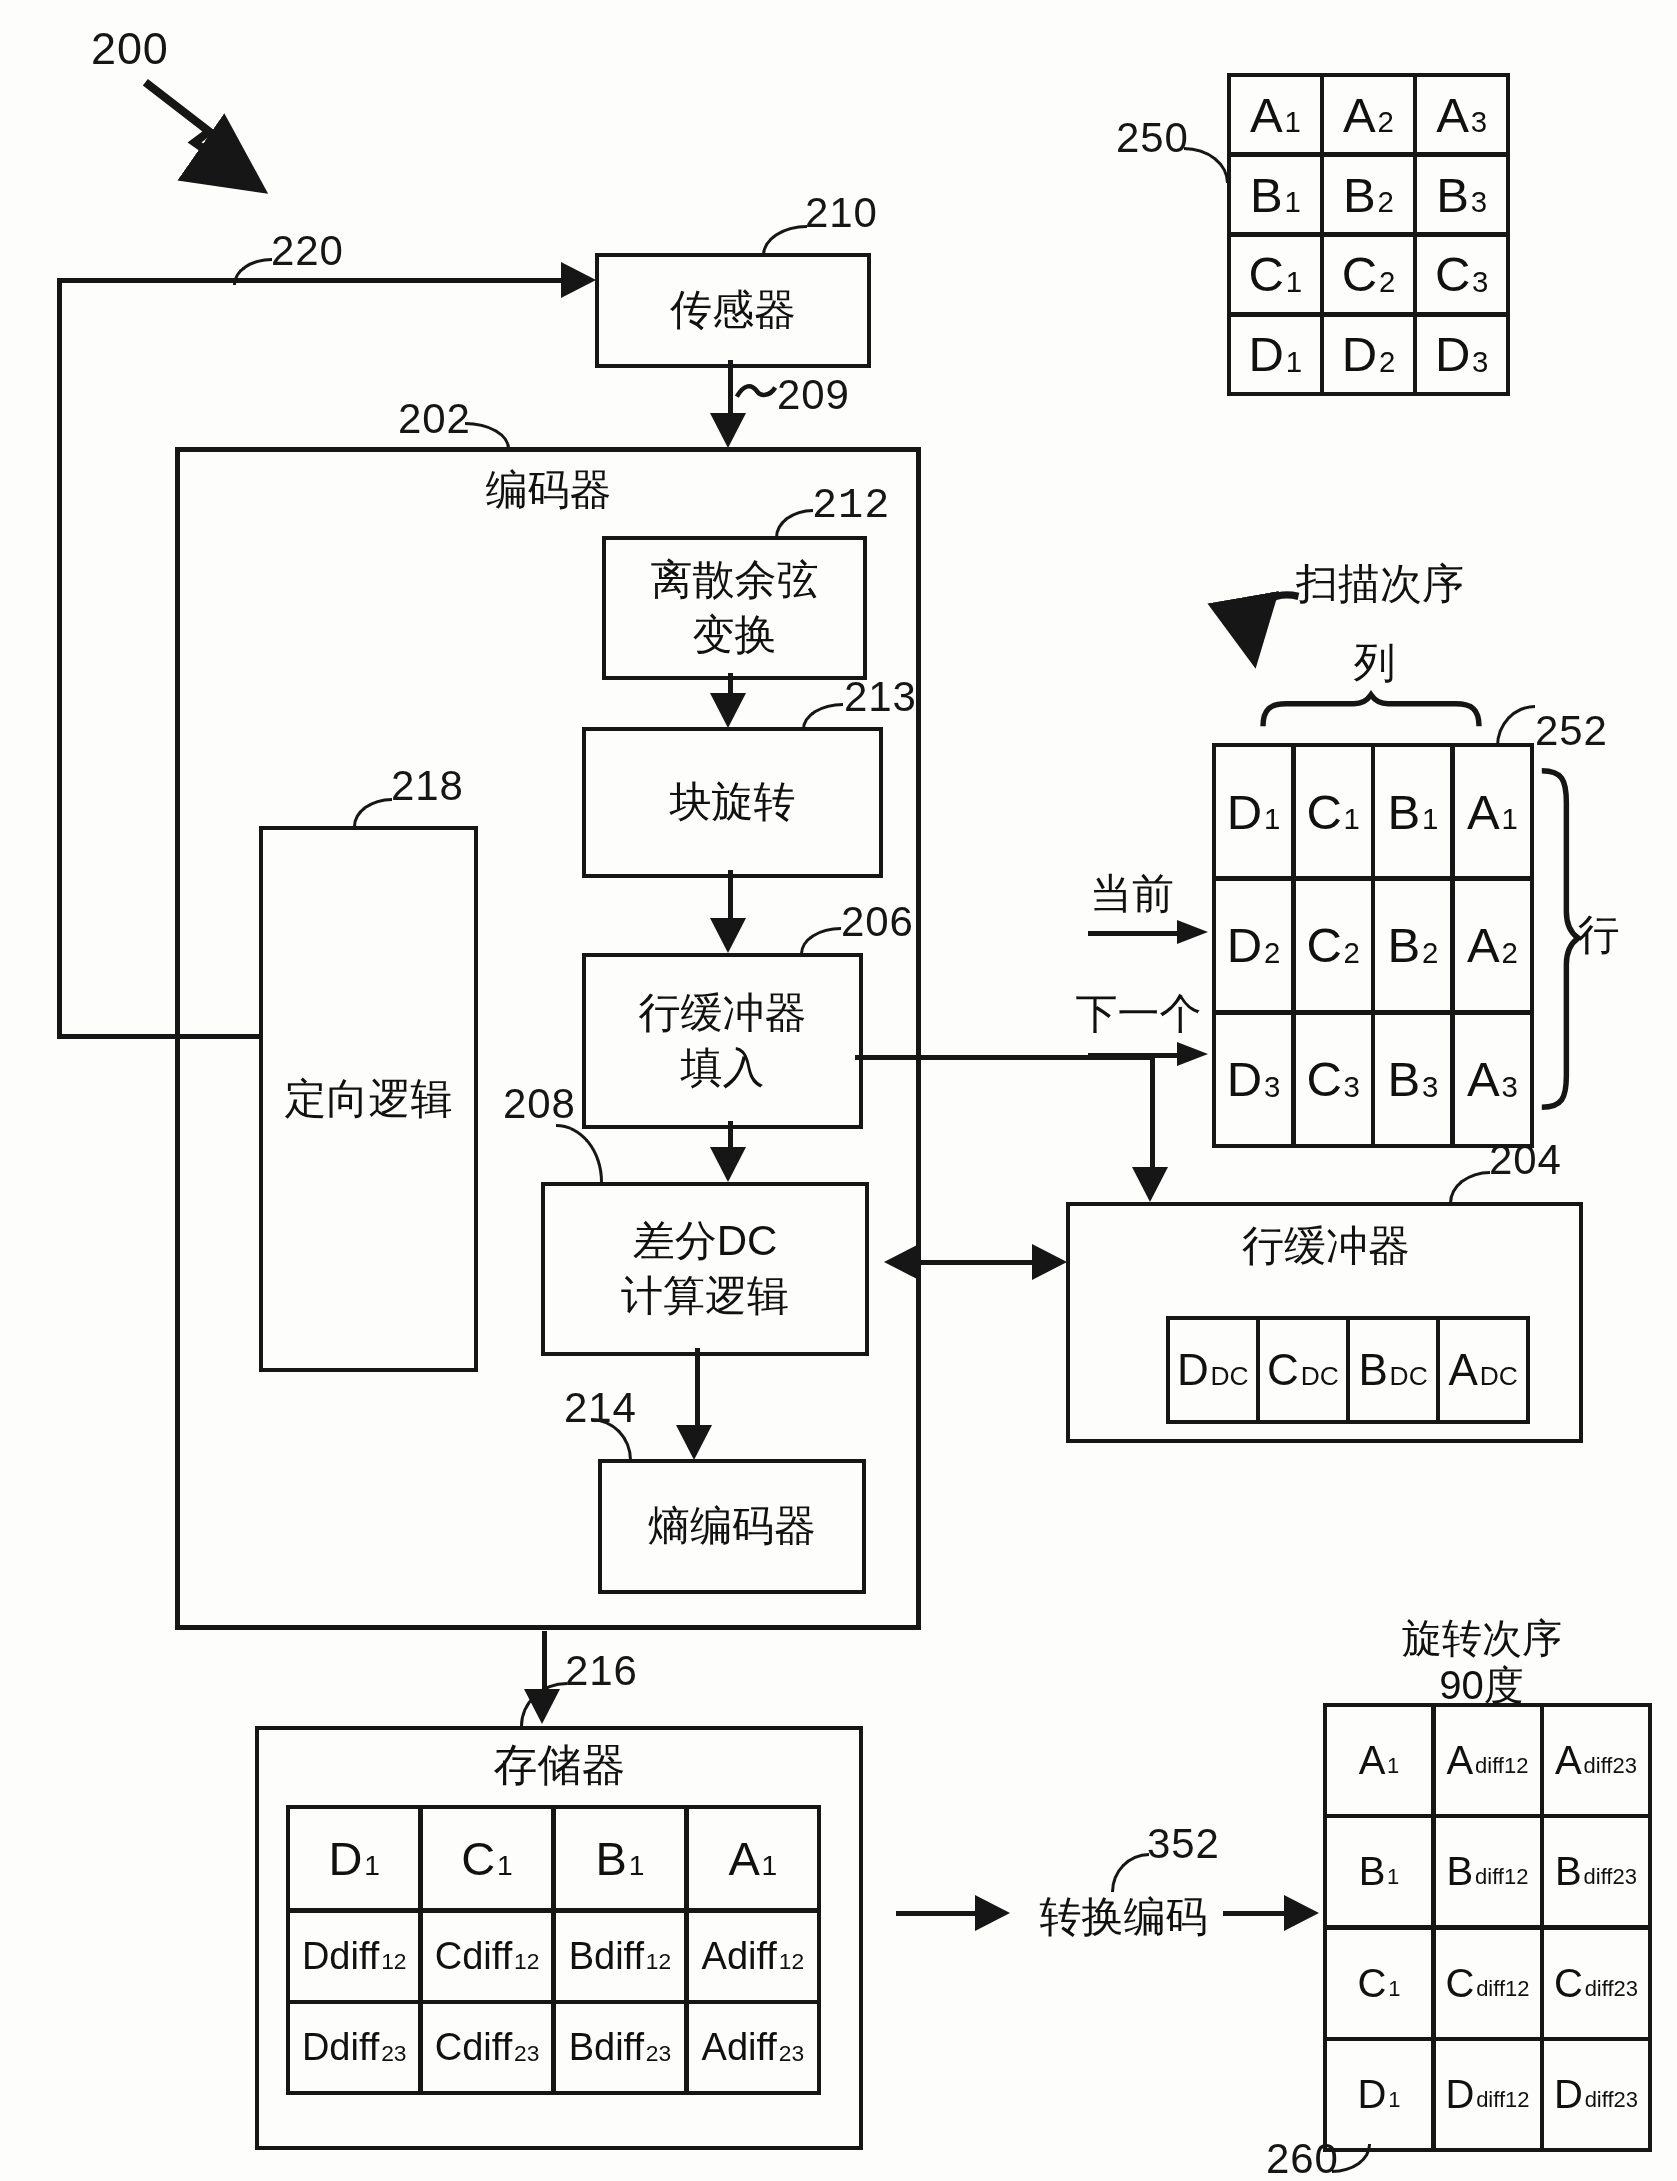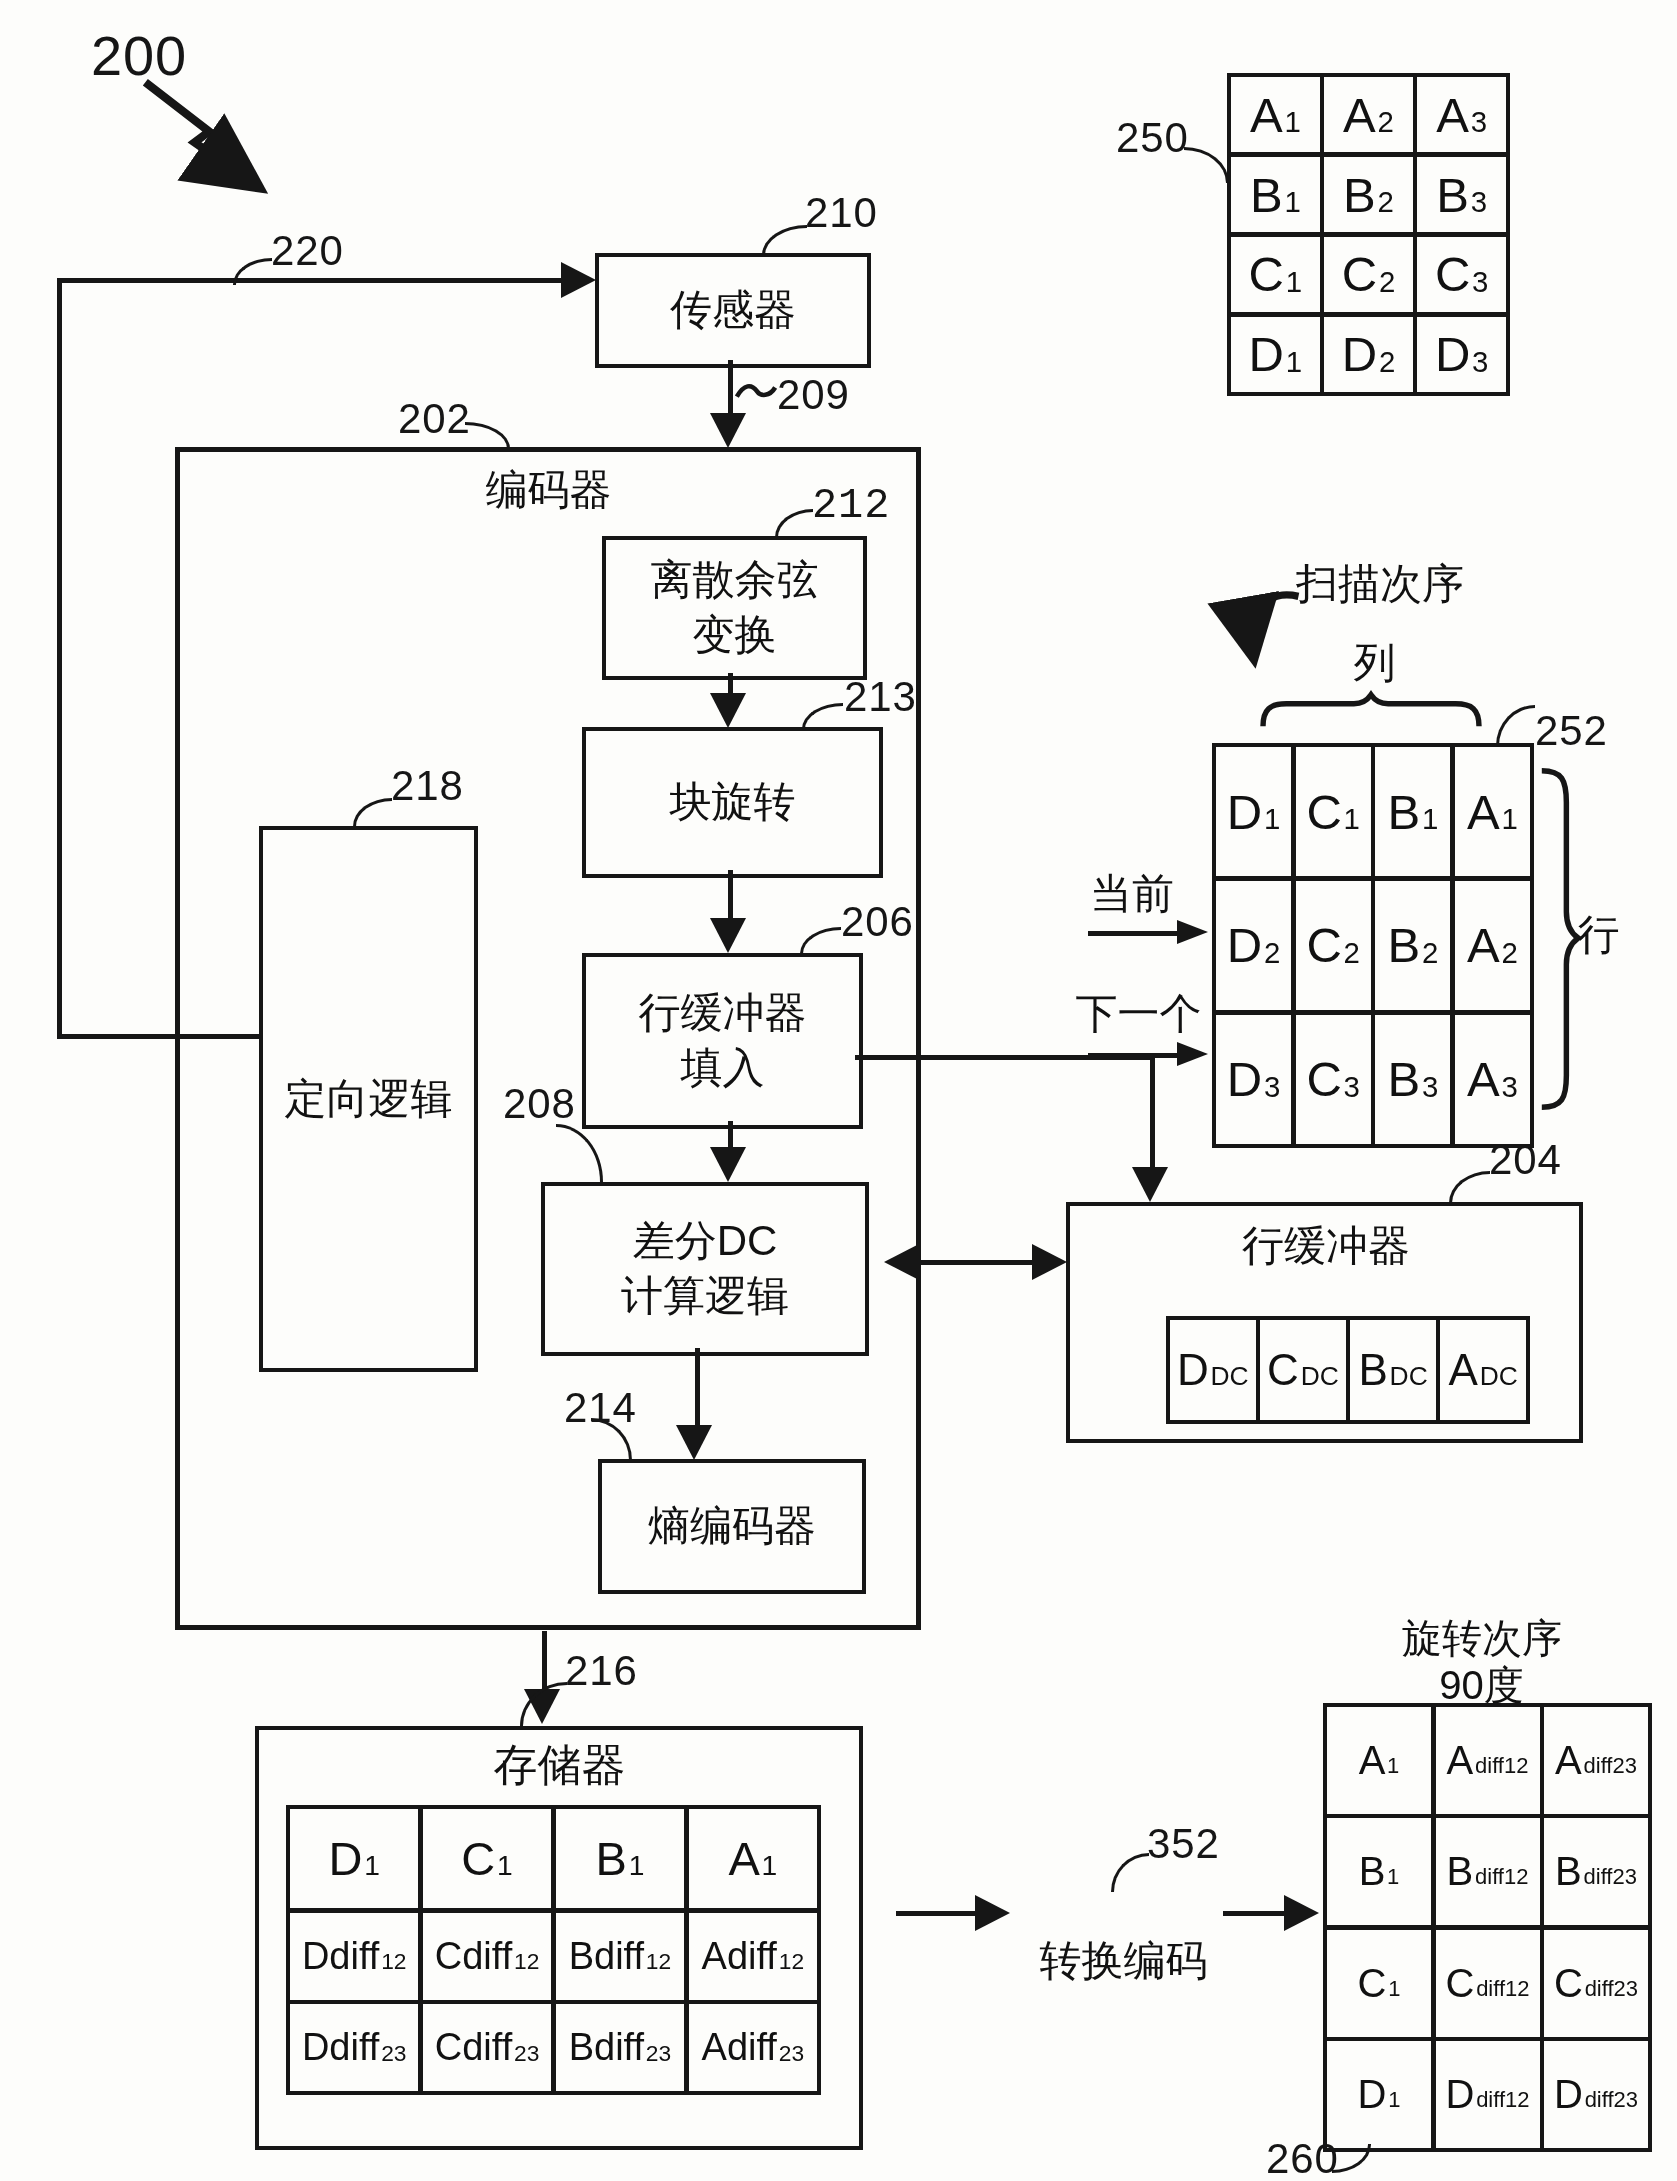--- a/index.html
+++ b/index.html
@@ -41,21 +41,21 @@
   #gdc{left:1166px;top:1316px;width:356px;height:100px;grid-template-columns:repeat(4,1fr);}
   #gdc .cell{font-size:44px;}
   svg{position:absolute;overflow:visible;}
   .ann{position:absolute;font-size:42px;color:#111;text-align:center;}
 </style>
 </head>
 <body>
 
 <div id="page">
 
-  <div class="ref" style="left:91px;top:23px;font-size:56px;">200</div>
+  <div class="ref" style="left:91px;top:23px;font-size:45px;">200</div>
   <svg style="left:138px;top:75px;" width="155" height="123" viewBox="0 0 170 135">
     <defs>
         <marker id="mz" markerWidth="12" markerHeight="12" refX="8" refY="5" orient="auto">
           <path d="M0,0 L10,5 L0,10 z" fill="#161616"></path>
         </marker>
       </defs>
     <path d="M8,8 L78,62 L62,74 L128,120" fill="none" stroke="#161616" stroke-width="9" marker-end="url(#mz)"></path>
   </svg>
 
   <div class="hl" style="left:57px;top:278px;width:505px;"></div>
@@ -170,21 +170,21 @@
       <div class="cell">Ddiff<sub>23</sub></div>
       <div class="cell">Cdiff<sub>23</sub></div>
       <div class="cell">Bdiff<sub>23</sub></div>
       <div class="cell">Adiff<sub>23</sub></div>
     </div>
   <div class="ref" style="left:565px;top:1647px;">216</div>
   <div class="ldTL" style="left:520px;top:1682px;width:44px;height:41px;"></div>
 
   <div class="hl" style="left:896px;top:1911px;width:82px;"></div>
   <div class="ah r" style="left:975px;top:1895px;"></div>
-  <div class="ann" style="left:1026px;top:1889px;width:195px;margin-top:44px;">转换编码</div>
+  <div class="ann" style="left:1026px;top:1889px;width:195px;">转换编码</div>
   <div class="hl" style="left:1223px;top:1911px;width:64px;"></div>
   <div class="ah r" style="left:1284px;top:1895px;"></div>
   <div class="ref" style="left:1147px;top:1820px;">352</div>
   <div class="ldTL" style="left:1111px;top:1853px;width:35px;height:36px;"></div>
 
   <div id="g250" class="grid">
       <div class="cell">A<sub>1</sub></div>
       <div class="cell">A<sub>2</sub></div>
       <div class="cell">A<sub>3</sub></div>
       <div class="cell">B<sub>1</sub></div>

